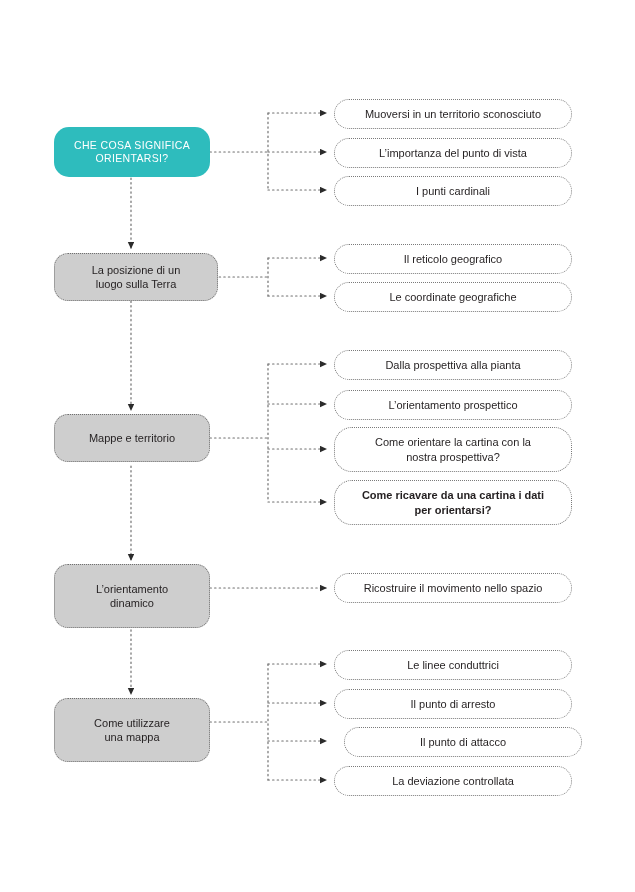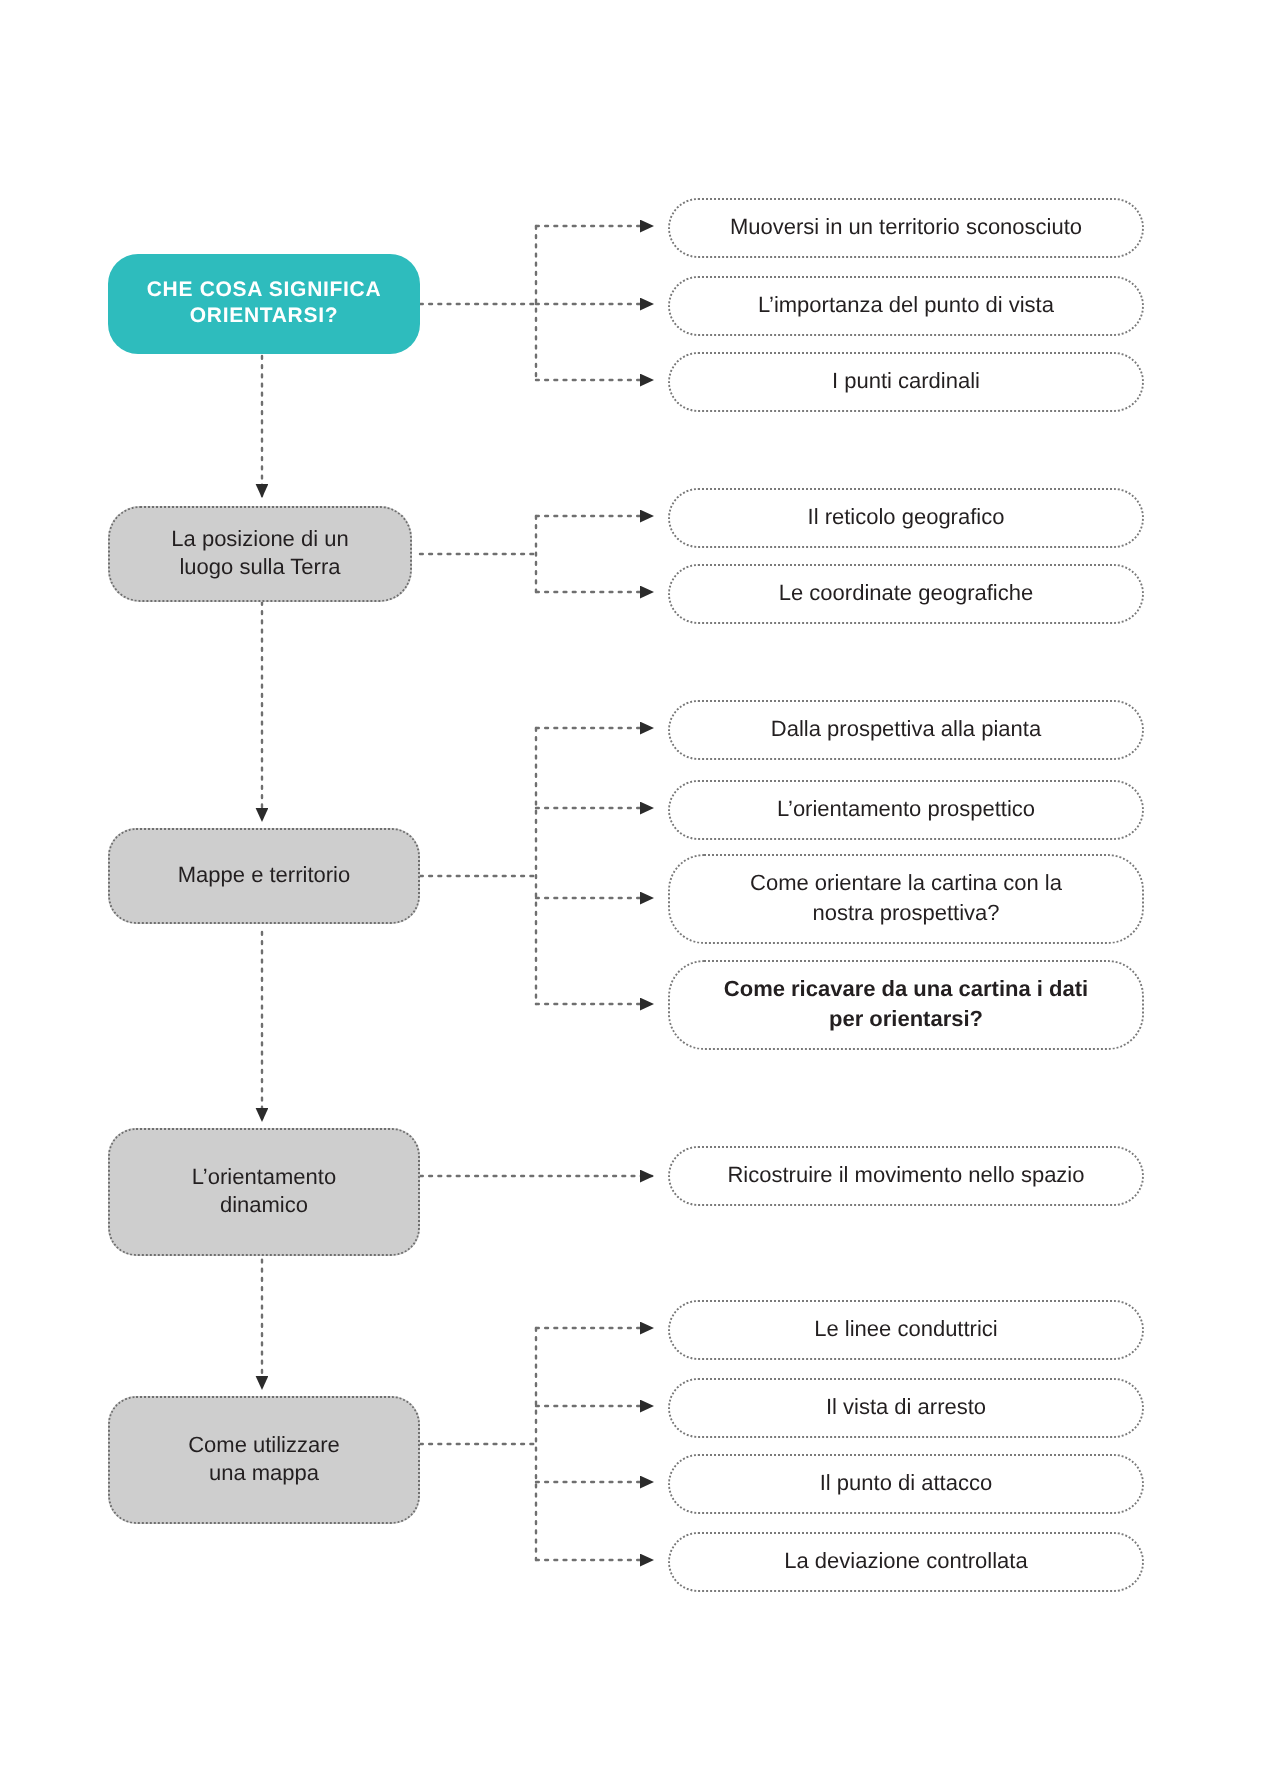--- a/index.html
+++ b/index.html
@@ -36,21 +36,21 @@
     align-items: center;
     justify-content: center;
     text-align: center;
     border-radius: 13px;
     line-height: 1.28;
   }
   .node-root {
     background: #2ebcbd;
     color: #ffffff;
     font-size: 10.5px;
-    font-weight: bold;
+    font-weight: normal;
     letter-spacing: 0.35px;
     border-radius: 15px;
   }
   .node-stage {
     background: #cecece;
     color: #231f20;
     font-size: 11px;
     border: 1px dotted #6f6f6f;
     border-radius: 14px;
   }
@@ -130,21 +130,21 @@
   <div class="node node-leaf" style="left:334px; top:99px; width:238px; height:30px;">
     <span class="nlabel">Muoversi in un territorio sconosciuto</span>
   </div>
   <div class="node node-leaf" style="left:334px; top:138px; width:238px; height:30px;">
     <span class="nlabel">L’importanza del punto di vista</span>
   </div>
   <div class="node node-leaf" style="left:334px; top:176px; width:238px; height:30px;">
     <span class="nlabel">I punti cardinali</span>
   </div>
 
-  <div class="node node-stage" style="left:54px; top:253px; width:152px; height:48px;border-radius:16px;">
+  <div class="node node-stage" style="left:54px; top:253px; width:164px; height:48px;">
     <span class="nlabel">La posizione di un
 luogo sulla Terra</span>
   </div>
   <div class="node node-leaf" style="left:334px; top:244px; width:238px; height:30px;">
     <span class="nlabel">Il reticolo geografico</span>
   </div>
   <div class="node node-leaf" style="left:334px; top:282px; width:238px; height:30px;">
     <span class="nlabel">Le coordinate geografiche</span>
   </div>
 
@@ -175,22 +175,22 @@
   </div>
 
   <div class="node node-stage" style="left:54px; top:698px; width:156px; height:64px;">
     <span class="nlabel">Come utilizzare
 una mappa</span>
   </div>
   <div class="node node-leaf" style="left:334px; top:650px; width:238px; height:30px;">
     <span class="nlabel">Le linee conduttrici</span>
   </div>
   <div class="node node-leaf" style="left:334px; top:689px; width:238px; height:30px;">
-    <span class="nlabel">Il vista di arresto</span>
+    <span class="nlabel">Il punto di arresto</span>
   </div>
-  <div class="node node-leaf" style="left:334px; top:727px; width:238px; height:30px;">
+  <div class="node node-leaf" style="left:344px; top:727px; width:238px; height:30px;">
     <span class="nlabel">Il punto di attacco</span>
   </div>
   <div class="node node-leaf" style="left:334px; top:766px; width:238px; height:30px;">
     <span class="nlabel">La deviazione controllata</span>
   </div>
 
 </div>
 
 </body></html>

